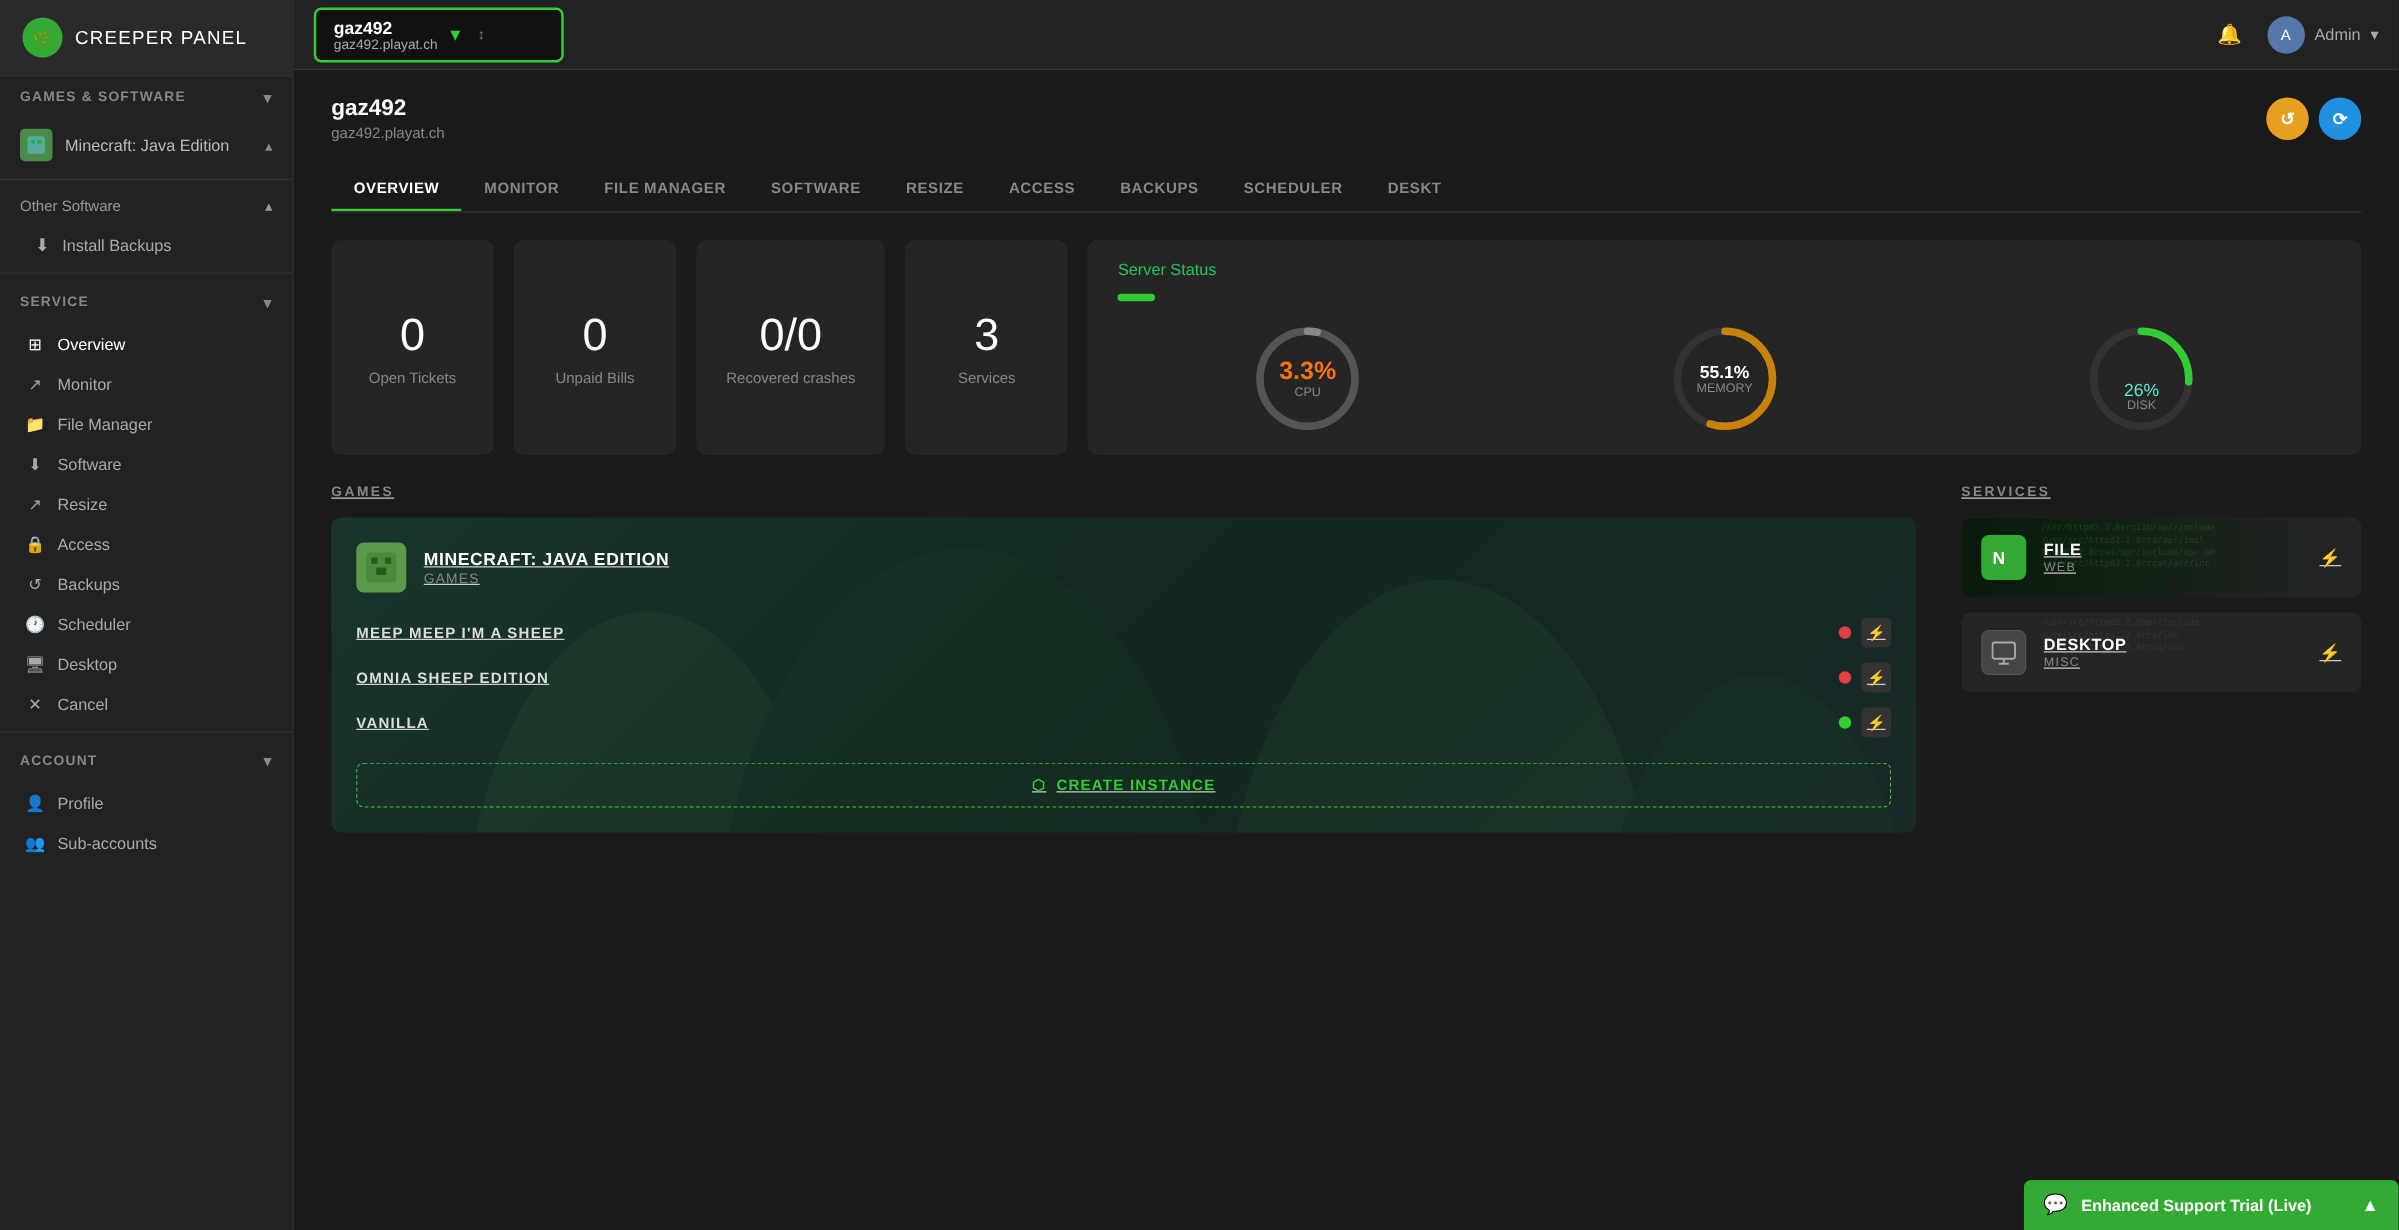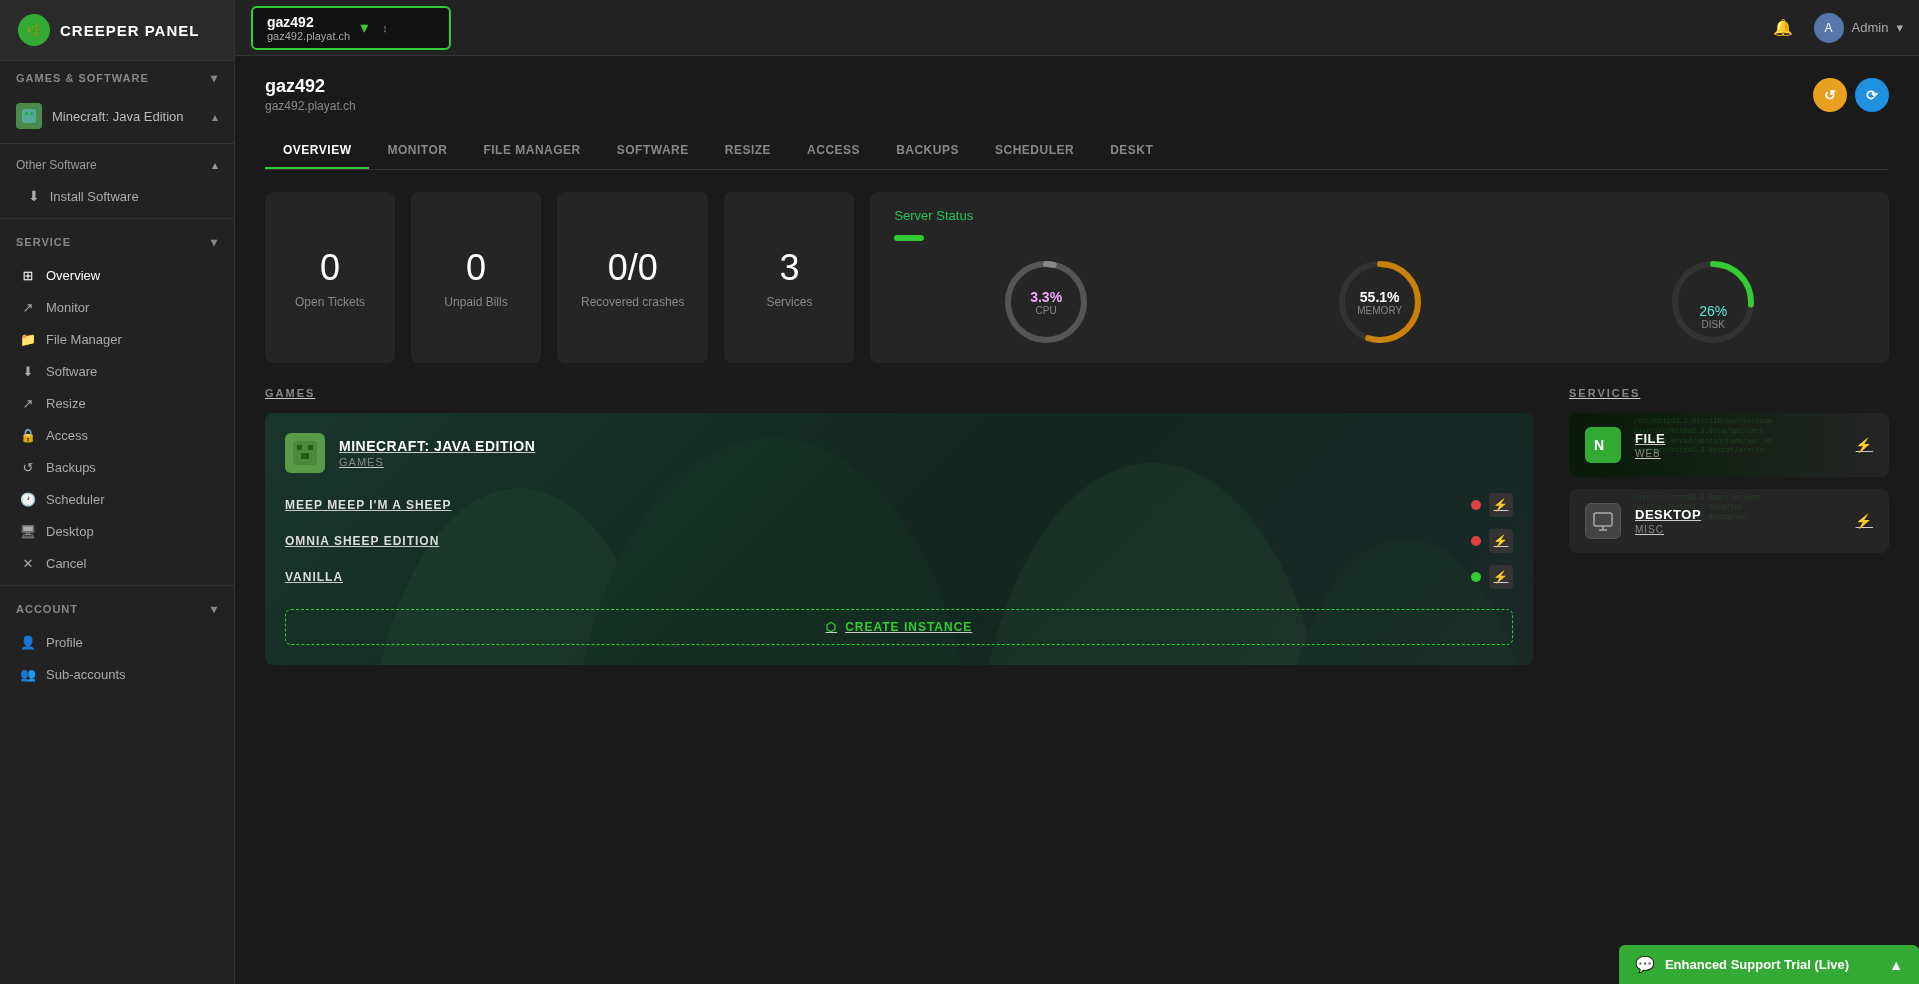--- a/index.html
+++ b/index.html
@@ -11,21 +11,21 @@
       border-right: 1px solid #333; overflow-y: auto; overflow-x: hidden;
     }
     #sidebar-logo {
       background: #2a2a2a; padding: 14px 18px; display: flex; align-items: center; gap: 10px;
       border-bottom: 1px solid #333; min-height: 56px;
     }
     .logo-icon {
       width: 32px; height: 32px; background: #33aa33; border-radius: 50%; display: flex; align-items: center; justify-content: center;
       font-weight: bold; color: white; font-size: 13px;
     }
-    .logo-text { color: #fff; font-weight: 700; font-size: 15px; letter-spacing: 1px; }
+    .logo-text { color: #fff; font-weight: 400; font-size: 15px; letter-spacing: 1px; }
 
     .sidebar-section-header {
       display: flex; align-items: center; justify-content: space-between;
       padding: 10px 16px; color: #888; font-size: 11px; font-weight: 700;
       letter-spacing: 1px; cursor: pointer; user-select: none; text-transform: uppercase;
     }
 
     .sidebar-game-item {
       display: flex; align-items: center; gap: 10px; padding: 8px 16px;
       cursor: pointer; font-size: 13px; color: #bbb;
@@ -246,21 +246,21 @@
 
   <div class="divider"></div>
 
   <div class="sidebar-sub-header">
     <span>Other Software</span>
     <span class="chevron-up"></span>
   </div>
 
   <div class="sidebar-install-item">
     <span style="font-size:14px;">⬇</span>
-    <span>Install Software</span>
+    <span>Install Backups</span>
   </div>
 
   <div class="divider"></div>
 
   <div class="sidebar-section-header">
     <span>SERVICE</span>
     <span class="chevron-down"></span>
   </div>
 
   <div class="sidebar-nav-item active">
@@ -390,21 +390,21 @@
         <div class="gauges-row">
 
           <div class="gauge-wrap">
             <div class="circular-gauge">
               <svg width="90" height="90" viewBox="0 0 90 90">
                 <circle cx="45" cy="45" r="38" fill="none" stroke="#333" stroke-width="6"></circle>
                 <circle cx="45" cy="45" r="38" fill="none" stroke="#555" stroke-width="6" stroke-dasharray="238.76" stroke-dashoffset="0" stroke-linecap="round"></circle>
                 <circle cx="45" cy="45" r="38" fill="none" stroke="#888" stroke-width="6" stroke-dasharray="7.88 230.88" stroke-dashoffset="0" stroke-linecap="round"></circle>
               </svg>
               <div class="gauge-center">
-                <div style="color:#f0abfc;font-size:14px;font-weight:600;">3.3%</div>
+                <div style="color:#f97316;font-size:20px;font-weight:600;">3.3%</div>
                 <div style="color:#888;font-size:10px;">CPU</div>
               </div>
             </div>
           </div>
 
           <div class="gauge-wrap">
             <div class="circular-gauge">
               <svg width="90" height="90" viewBox="0 0 90 90">
                 <circle cx="45" cy="45" r="38" fill="none" stroke="#333" stroke-width="6"></circle>
                 <circle cx="45" cy="45" r="38" fill="none" stroke="#c8820a" stroke-width="6" stroke-dasharray="238.76" stroke-dashoffset="107.44" stroke-linecap="round"></circle>

